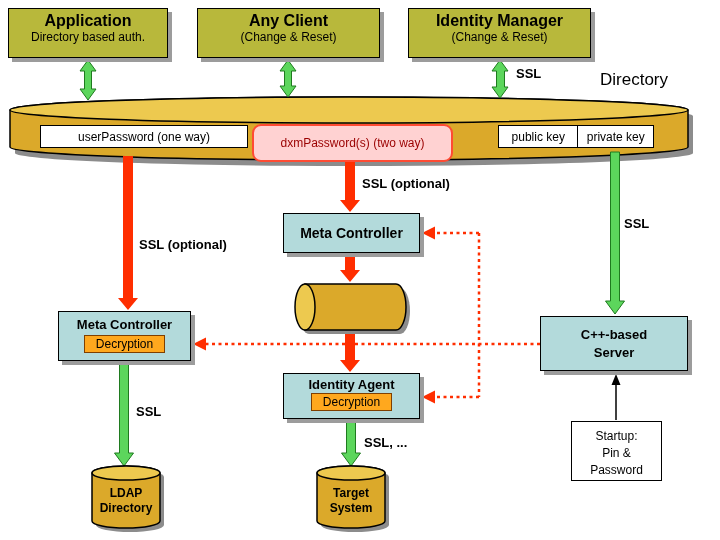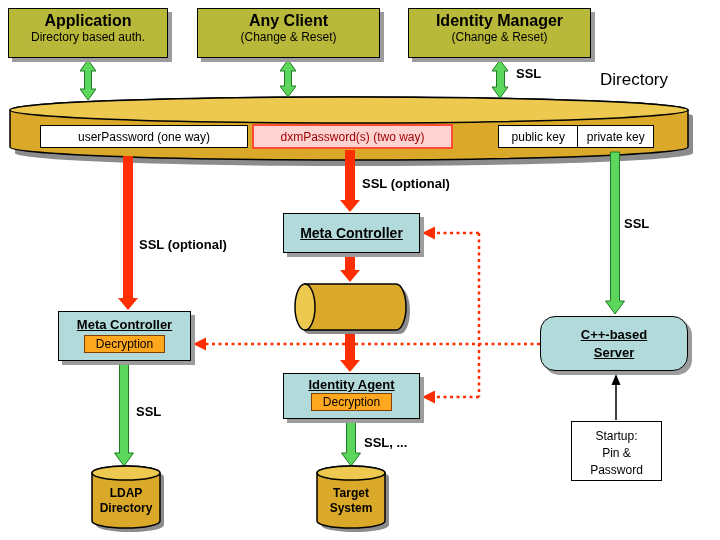--- a/index.html
+++ b/index.html
@@ -11,21 +11,21 @@
           text-align:center;box-sizing:border-box;}
   .topbox .t{font-weight:bold;font-size:16px;padding-top:3px;}
   .topbox .s{font-size:12px;}
   .pwbox{background:#fff;border:1px solid #000;font-size:12px;display:flex;
          align-items:center;justify-content:center;box-sizing:border-box;}
   .pink{background:#ffd2d2;border:2px solid #ff4b33;color:#9a0000;}
   .keysbox{background:#fff;border:1px solid #000;display:flex;box-sizing:border-box;}
   .keycell{font-size:12px;display:flex;align-items:center;justify-content:center;}
   .keycell.first{border-right:1px solid #000;}
   .node{background:#b3dadb;border:1px solid #000;box-shadow:4px 4px 0 #9c9c9c;
-        text-align:center;font-weight:bold;font-size:13px;box-sizing:border-box;text-decoration:underline;}
+        text-align:center;font-weight:bold;font-size:13px;box-sizing:border-box;}
   .node.center{display:flex;align-items:center;justify-content:center;font-size:14px;}
   .node .title{margin-top:5px;}
   .badge{background:#ffa81e;border:1px solid #7f3f00;font-weight:normal;font-size:12px;
          display:inline-block;padding:0 11px;margin-top:3px;line-height:16px;}
   .lbl{font-size:13px;font-weight:bold;white-space:nowrap;color:#000;}
   .dirlbl{font-size:17px;color:#000;white-space:nowrap;}
   .ctl{font-size:13.5px;font-weight:bold;line-height:21px;color:#000;}
   .cylbl{font-weight:bold;font-size:12px;text-align:center;line-height:15px;color:#000;}
   .fileslbl{font-weight:bold;font-size:14px;text-align:center;color:#000;}
   .startup{background:#fff;border:1px solid #000;font-size:12px;text-align:center;
@@ -91,21 +91,21 @@
     <div class="t">Identity Manager</div>
     <div class="s">(Change &amp; Reset)</div>
   </div>
 
   <div class="abs lbl" style="left:516px;top:66px;">SSL</div>
   <div class="abs dirlbl" style="left:600px;top:70px;">Directory</div>
 
   <div class="abs pwbox" style="left:40px;top:125px;width:208px;height:23px;">
     <span>userPassword (one way)</span>
   </div>
-  <div class="abs pwbox pink" style="left:252px;top:124px;width:201px;height:25px;">
+  <div class="abs pwbox pink" style="left:252px;top:124px;width:201px;height:38px;border-radius:9px;">
     <span>dxmPassword(s) (two way)</span>
   </div>
   <div class="abs keysbox" style="left:498px;top:125px;width:156px;height:23px;justify-content:flex-end;">
     <div class="keycell first" style="width:79px;">public key</div>
     <div class="keycell" style="width:75px;">private key</div>
   </div>
 
   <div class="abs lbl" style="left:362px;top:176px;">SSL (optional)</div>
   <div class="abs lbl" style="left:139px;top:237px;">SSL (optional)</div>
   <div class="abs lbl" style="left:624px;top:216px;">SSL</div>
@@ -114,21 +114,21 @@
     <span>Meta Controller</span>
   </div>
 
 
 
   <div class="abs node" style="left:58px;top:311px;width:133px;height:50px;">
     <div class="title">Meta Controller</div>
     <span class="badge">Decryption</span>
   </div>
 
-  <div class="abs node" style="left:540px;top:316px;width:148px;height:55px;display:flex;flex-direction:column;align-items:center;justify-content:center;line-height:18px;border-radius:15px;">
+  <div class="abs node" style="left:540px;top:316px;width:148px;height:55px;display:flex;flex-direction:column;align-items:center;justify-content:center;line-height:18px;">
     <div>C++-based</div>
     <div>Server</div>
   </div>
 
   <div class="abs node" style="left:283px;top:373px;width:137px;height:46px;">
     <div class="title" style="margin-top:3px;">Identity Agent</div>
     <span class="badge" style="margin-top:1px;">Decryption</span>
   </div>
 
   <div class="abs lbl" style="left:136px;top:404px;">SSL</div>

